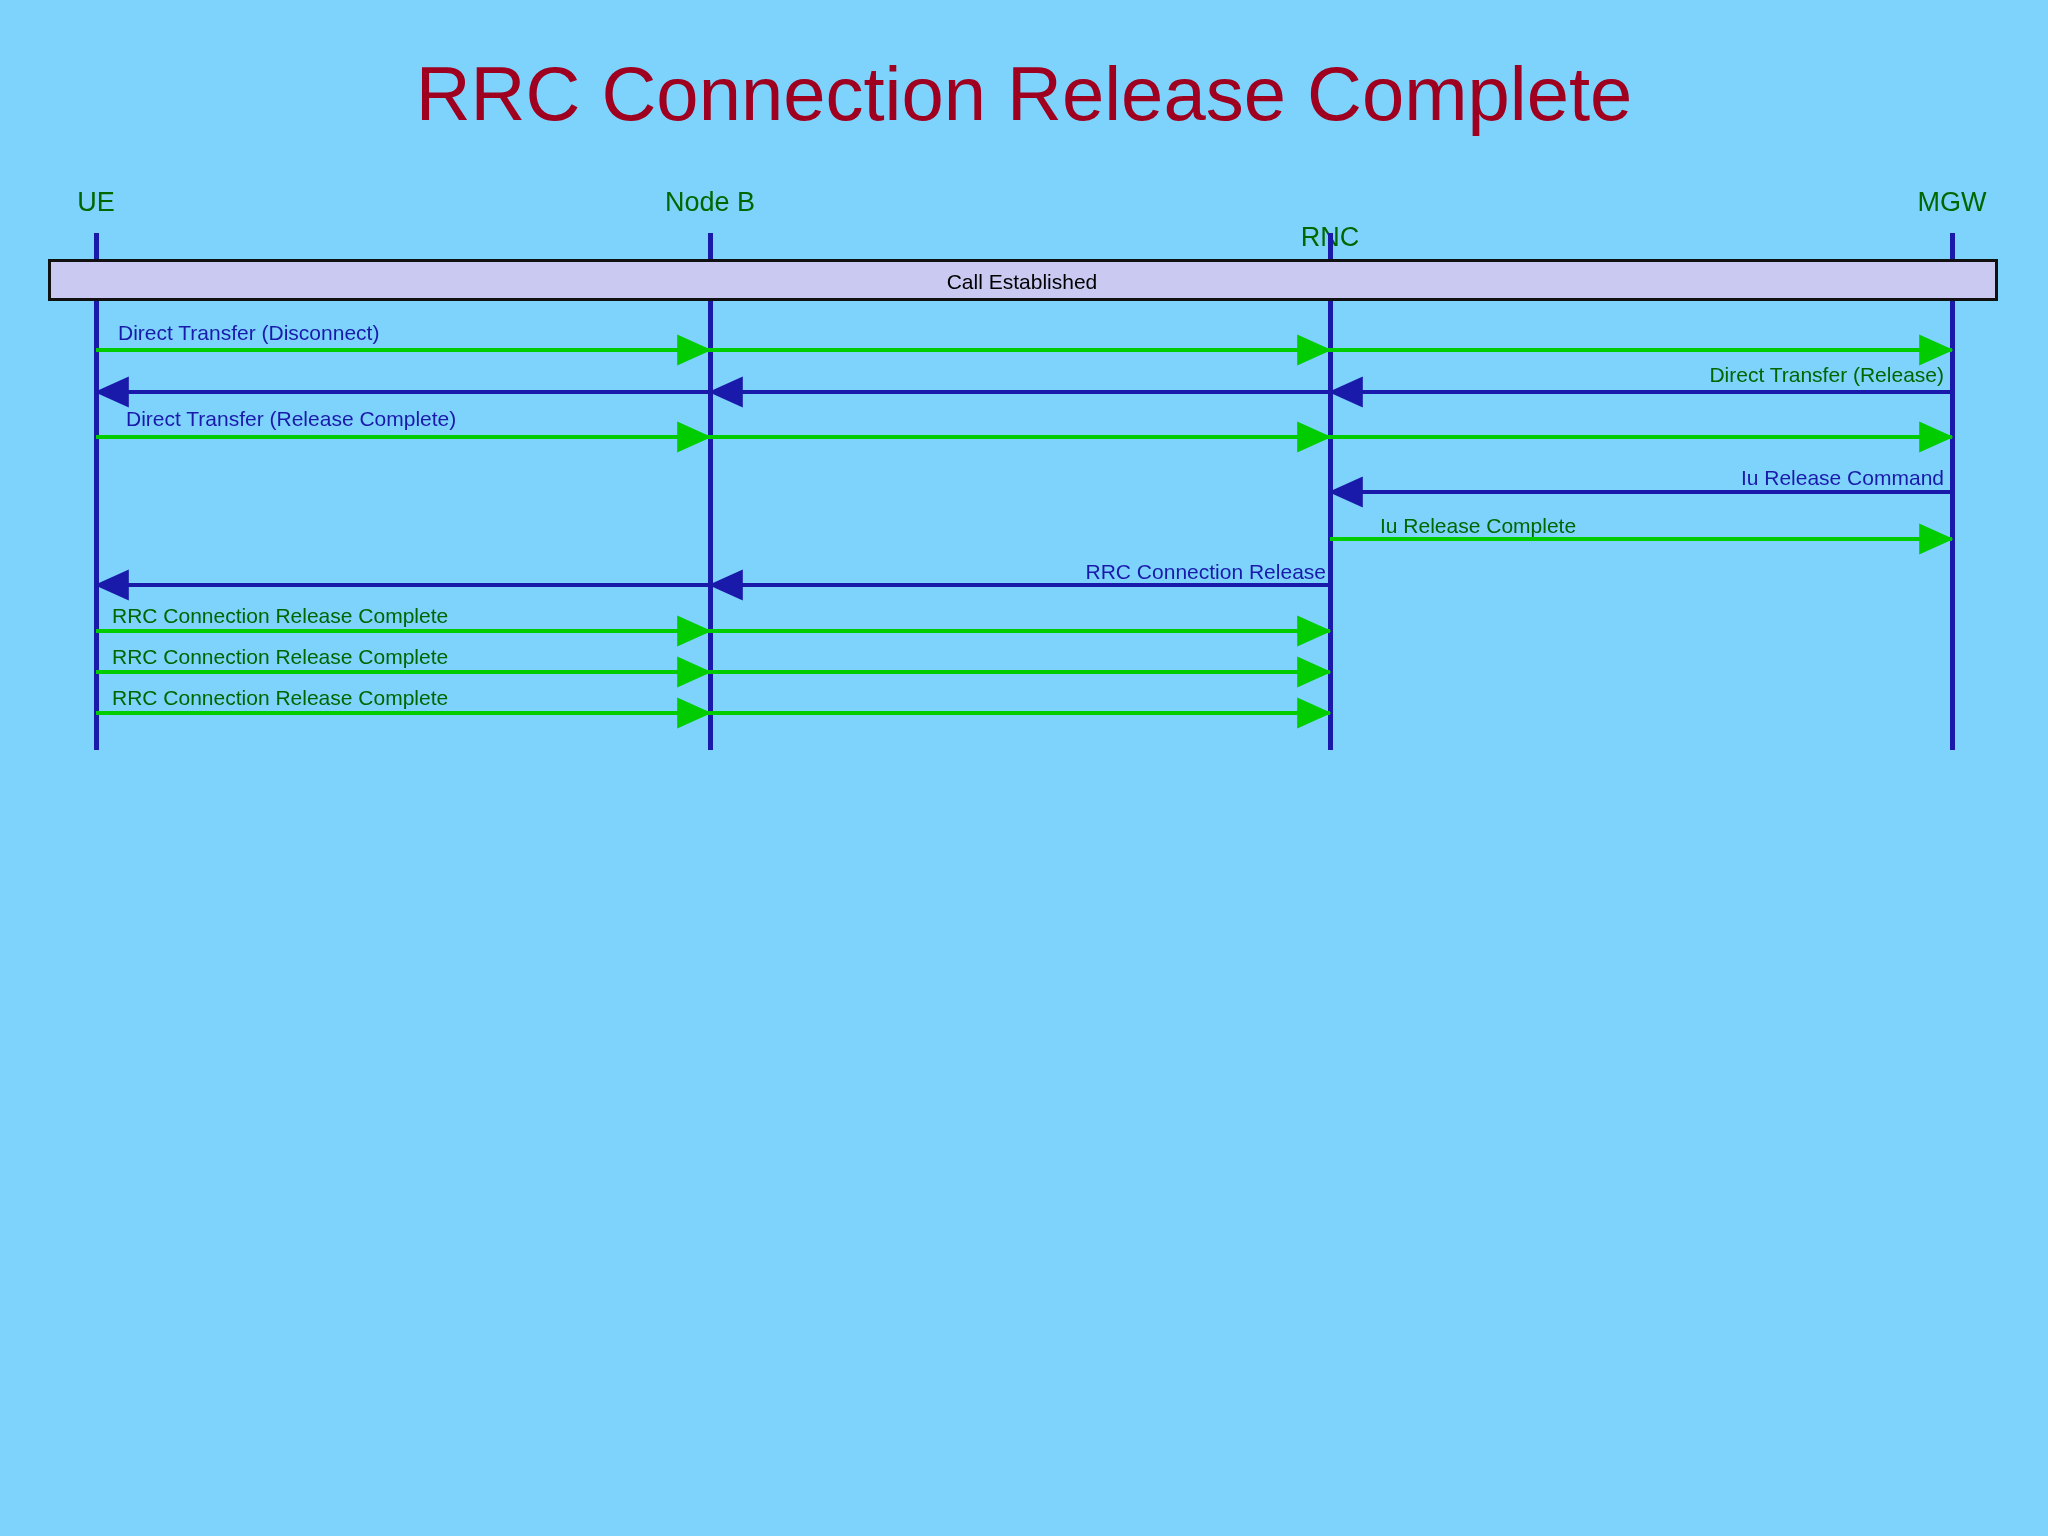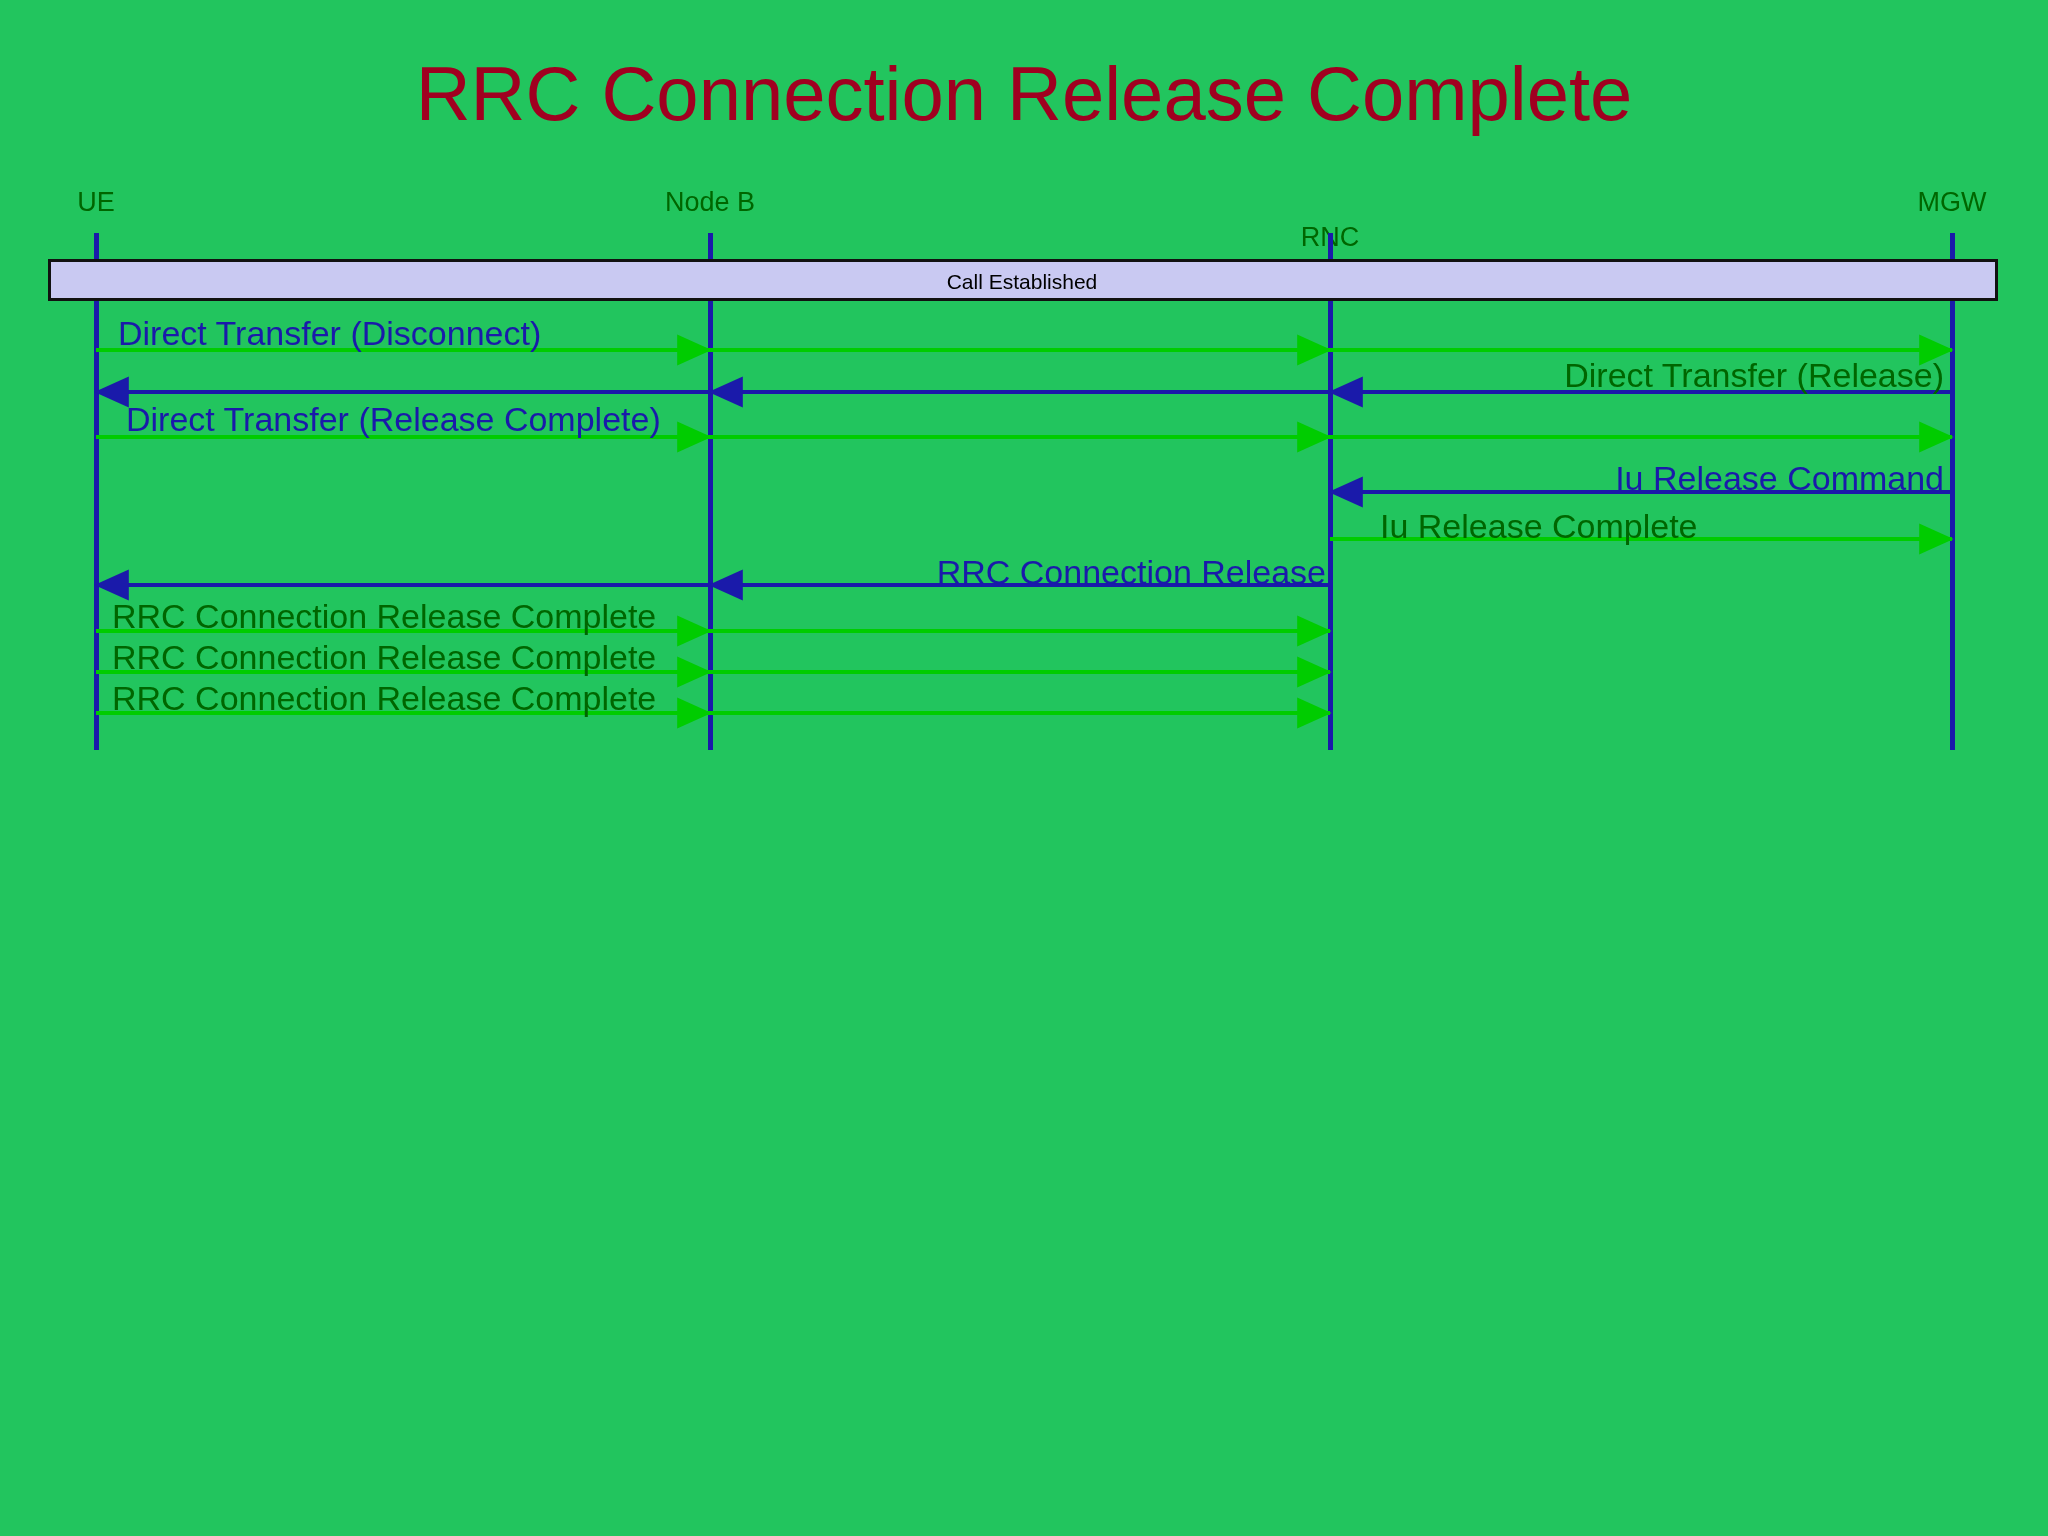--- a/index.html
+++ b/index.html
@@ -11,21 +11,21 @@
   body {
     font-family: "Liberation Sans", sans-serif;
     width: 2048px;
     height: 1536px;
     overflow: hidden;
   }
   #canvas {
     position: relative;
     width: 2048px;
     height: 1536px;
-    background: #22c55e;
+    background: #7dd3fc;
   }
   #title {
     position: absolute;
     left: 0;
     top: 48px;
     width: 2048px;
     text-align: center;
     font-size: 76px;
     font-weight: normal;
     color: #A00020;
@@ -63,21 +63,21 @@
   }
   #established-label {
     position: absolute;
     font-size: 21px;
     color: #000000;
     white-space: nowrap;
     transform: translateX(-50%);
   }
   .msg-label {
     position: absolute;
-    font-size: 34px;
+    font-size: 21px;
     white-space: nowrap;
     line-height: 30px;
   }
   .msg-label.green { color: #006600; }
   .msg-label.blue  { color: #1a1aaa; }
   .msg-label.align-left  { text-align: left; }
   .msg-label.align-right { text-align: right; transform: translateX(-100%); }
 </style>
 </head>
 <body>

